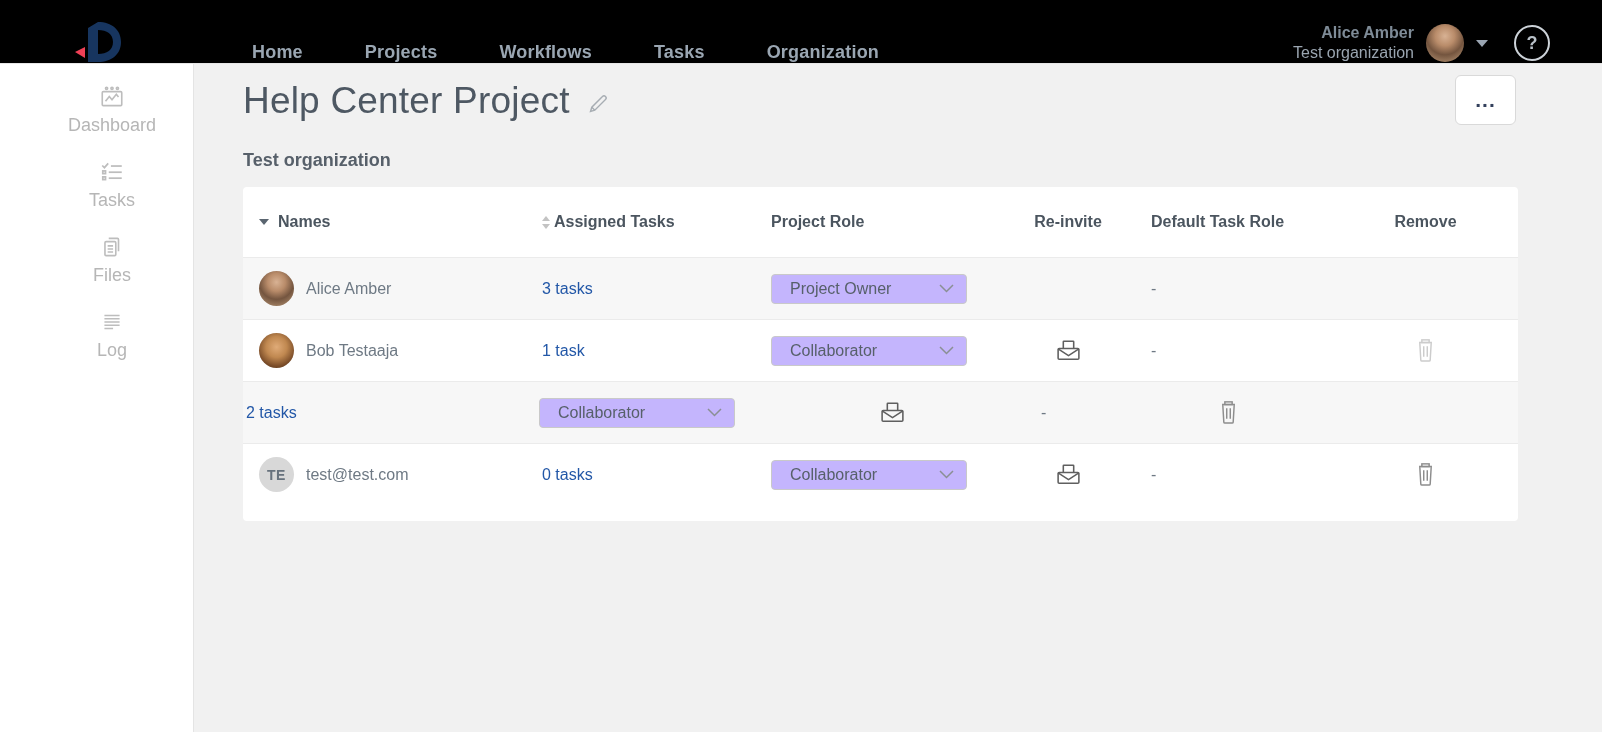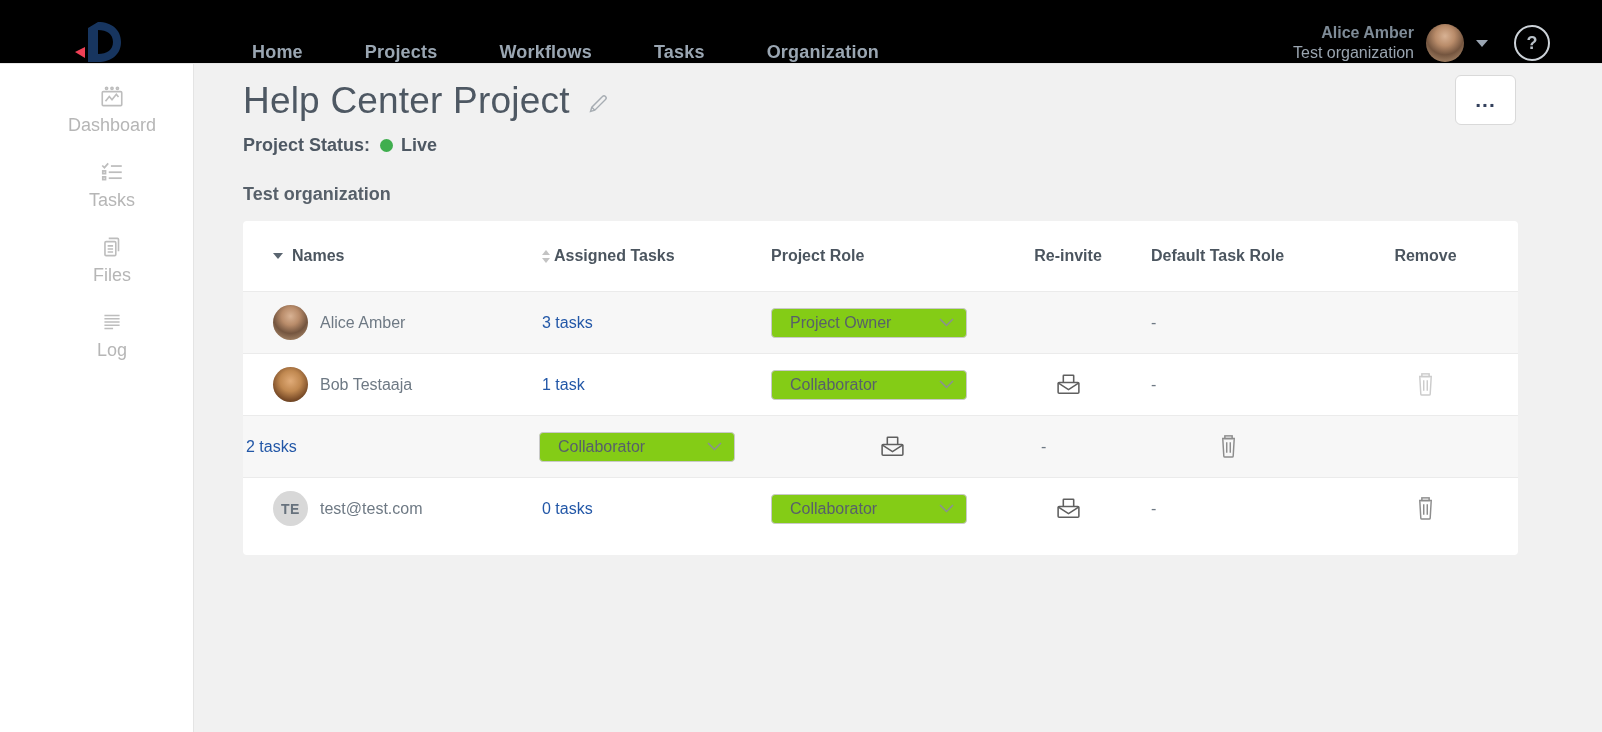--- a/index.html
+++ b/index.html
@@ -82,37 +82,37 @@
 
   
   .card { margin-top:13px; width:1275px; background:#ffffff; border-radius:4px; padding-bottom:16px; }
   .thead, .trow {
     display:grid; grid-template-columns:296px 232px 242px 110px 210px 1fr;
     align-items:center;
   }
   .thead { height:70px; font-weight:700; font-size:16px; color:#4b555f; }
   .trow { height:62px; border-top:1px solid #ebebeb; font-size:16px; color:#6e7984; }
   .trow.alt { background:#f7f7f7; }
-  .c1 { padding-left:30px; display:flex; align-items:center; gap:12px; }
+  .c1 { padding-left:16px; display:flex; align-items:center; gap:12px; }
   .c2 { padding-left:3px; }
   .c4 { display:flex; justify-content:center; }
   .c5 { padding-left:28px; }
   .c6 { display:flex; justify-content:center; }
   .hdr-names { gap:9px; }
   .sort-caret {
     width:0; height:0; border-left:5px solid transparent; border-right:5px solid transparent;
     border-top:6px solid #5a6570; cursor:pointer;
   }
   .sort-stack { display:flex; flex-direction:column; gap:3px; cursor:pointer; }
   .sort-stack .up { width:0;height:0;border-left:4.5px solid transparent;border-right:4.5px solid transparent;border-bottom:5px solid #c3c3c3; }
   .sort-stack .dn { width:0;height:0;border-left:4.5px solid transparent;border-right:4.5px solid transparent;border-top:5px solid #c3c3c3; }
   .row-avatar { width:35px; height:35px; border-radius:50%; display:flex; align-items:center; justify-content:center; flex:0 0 auto; }
   .task-link { color:#2257a7; text-decoration:none; cursor:pointer; }
   .role-select {
-    width:196px; height:30px; background:#84cc16; border:1px solid #c9c9c9; border-radius:4px;
+    width:196px; height:30px; background:#c4b5fd; border:1px solid #c9c9c9; border-radius:4px;
     display:flex; align-items:center; padding:0 12px 0 18px; color:#57606a; font-size:16px; cursor:pointer;
   }
   .role-select .chev { margin-left:auto; }
   .icon-btn { background:none; border:none; cursor:pointer; padding:0; display:flex; }
   .icon-btn.disabled { cursor:default; }
   .dash { color:#6e7984; }
 </style>
 </head>
 <body>
 
@@ -186,25 +186,20 @@
 
   <div class="page-head">
     <h1>Help Center Project</h1>
     <svg class="pencil" width="24" height="24" viewBox="0 0 24 24" fill="none" stroke="#a7adb3" stroke-width="1.4">
       <path d="M4.5 19.5 L5.8 15.2 L16.5 4.5 a2.1 2.1 0 0 1 3 3 L8.8 18.2 Z"></path>
       <path d="M5.8 15.2 L8.8 18.2"></path>
     </svg>
   </div>
   <button class="more-btn">...</button>
 
-  <div class="status-line">
-    <span>Project Status:</span>
-    <span class="status-dot"></span>
-    <span>Live</span>
-  </div>
 
   <div class="org-row">
     <div class="org-heading">Test organization</div>
   </div>
 
   <div class="card">
 
     <div class="thead">
       <div class="c1 hdr-names">
         <span class="sort-caret"></span>

